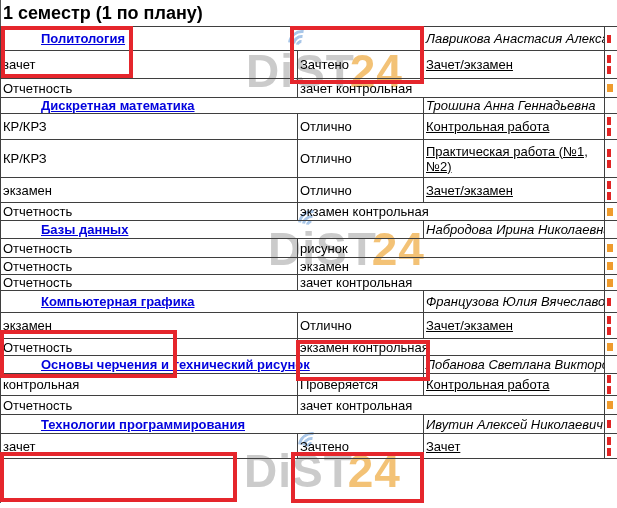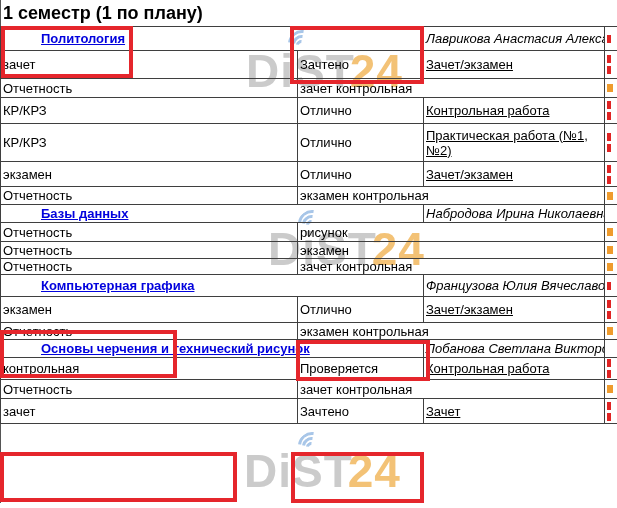--- a/index.html
+++ b/index.html
@@ -134,20 +134,27 @@
         </tr>
         <tr style="height: 19px;">
           <td class="ct-label">Отчетность</td>
           <td colspan="2" class="ct-report">зачет контрольная</td>
           <td class="ct-edge">
             <div class="edge-wrap">
               <i class="frag orange"></i>
             </div>
           </td>
         </tr>
+        <tr style="height: 16px;">
+          <td colspan="2" class="ct-subject"><a>Дискретная математика</a></td>
+          <td class="ct-teacher">Трошина Анна Геннадьевна</td>
+          <td class="ct-edge">
+            <div class="edge-wrap"></div>
+          </td>
+        </tr>
         <tr style="height: 26px;">
           <td class="ct-term">КР/КРЗ</td>
           <td class="ct-grade g-green">Отлично</td>
           <td class="ct-work">Контрольная работа</td>
           <td class="ct-edge">
             <div class="edge-wrap">
               <i class="frag red"></i>
               <i class="frag red"></i>
             </div>
           </td>
@@ -263,20 +270,29 @@
               <i class="frag red"></i>
             </div>
           </td>
         </tr>
         <tr style="height: 19px;">
           <td class="ct-label">Отчетность</td>
           <td colspan="2" class="ct-report">зачет контрольная</td>
           <td class="ct-edge">
             <div class="edge-wrap">
               <i class="frag orange"></i>
+            </div>
+          </td>
+        </tr>
+        <tr style="height: 19px;">
+          <td colspan="2" class="ct-subject"><a>Технологии программирования</a></td>
+          <td class="ct-teacher">Ивутин Алексей Николаевич</td>
+          <td class="ct-edge">
+            <div class="edge-wrap">
+              <i class="frag red"></i>
             </div>
           </td>
         </tr>
         <tr style="height: 25px;">
           <td class="ct-term">зачет</td>
           <td class="ct-grade g-green">Зачтено</td>
           <td class="ct-work">Зачет</td>
           <td class="ct-edge">
             <div class="edge-wrap">
               <i class="frag red"></i>

